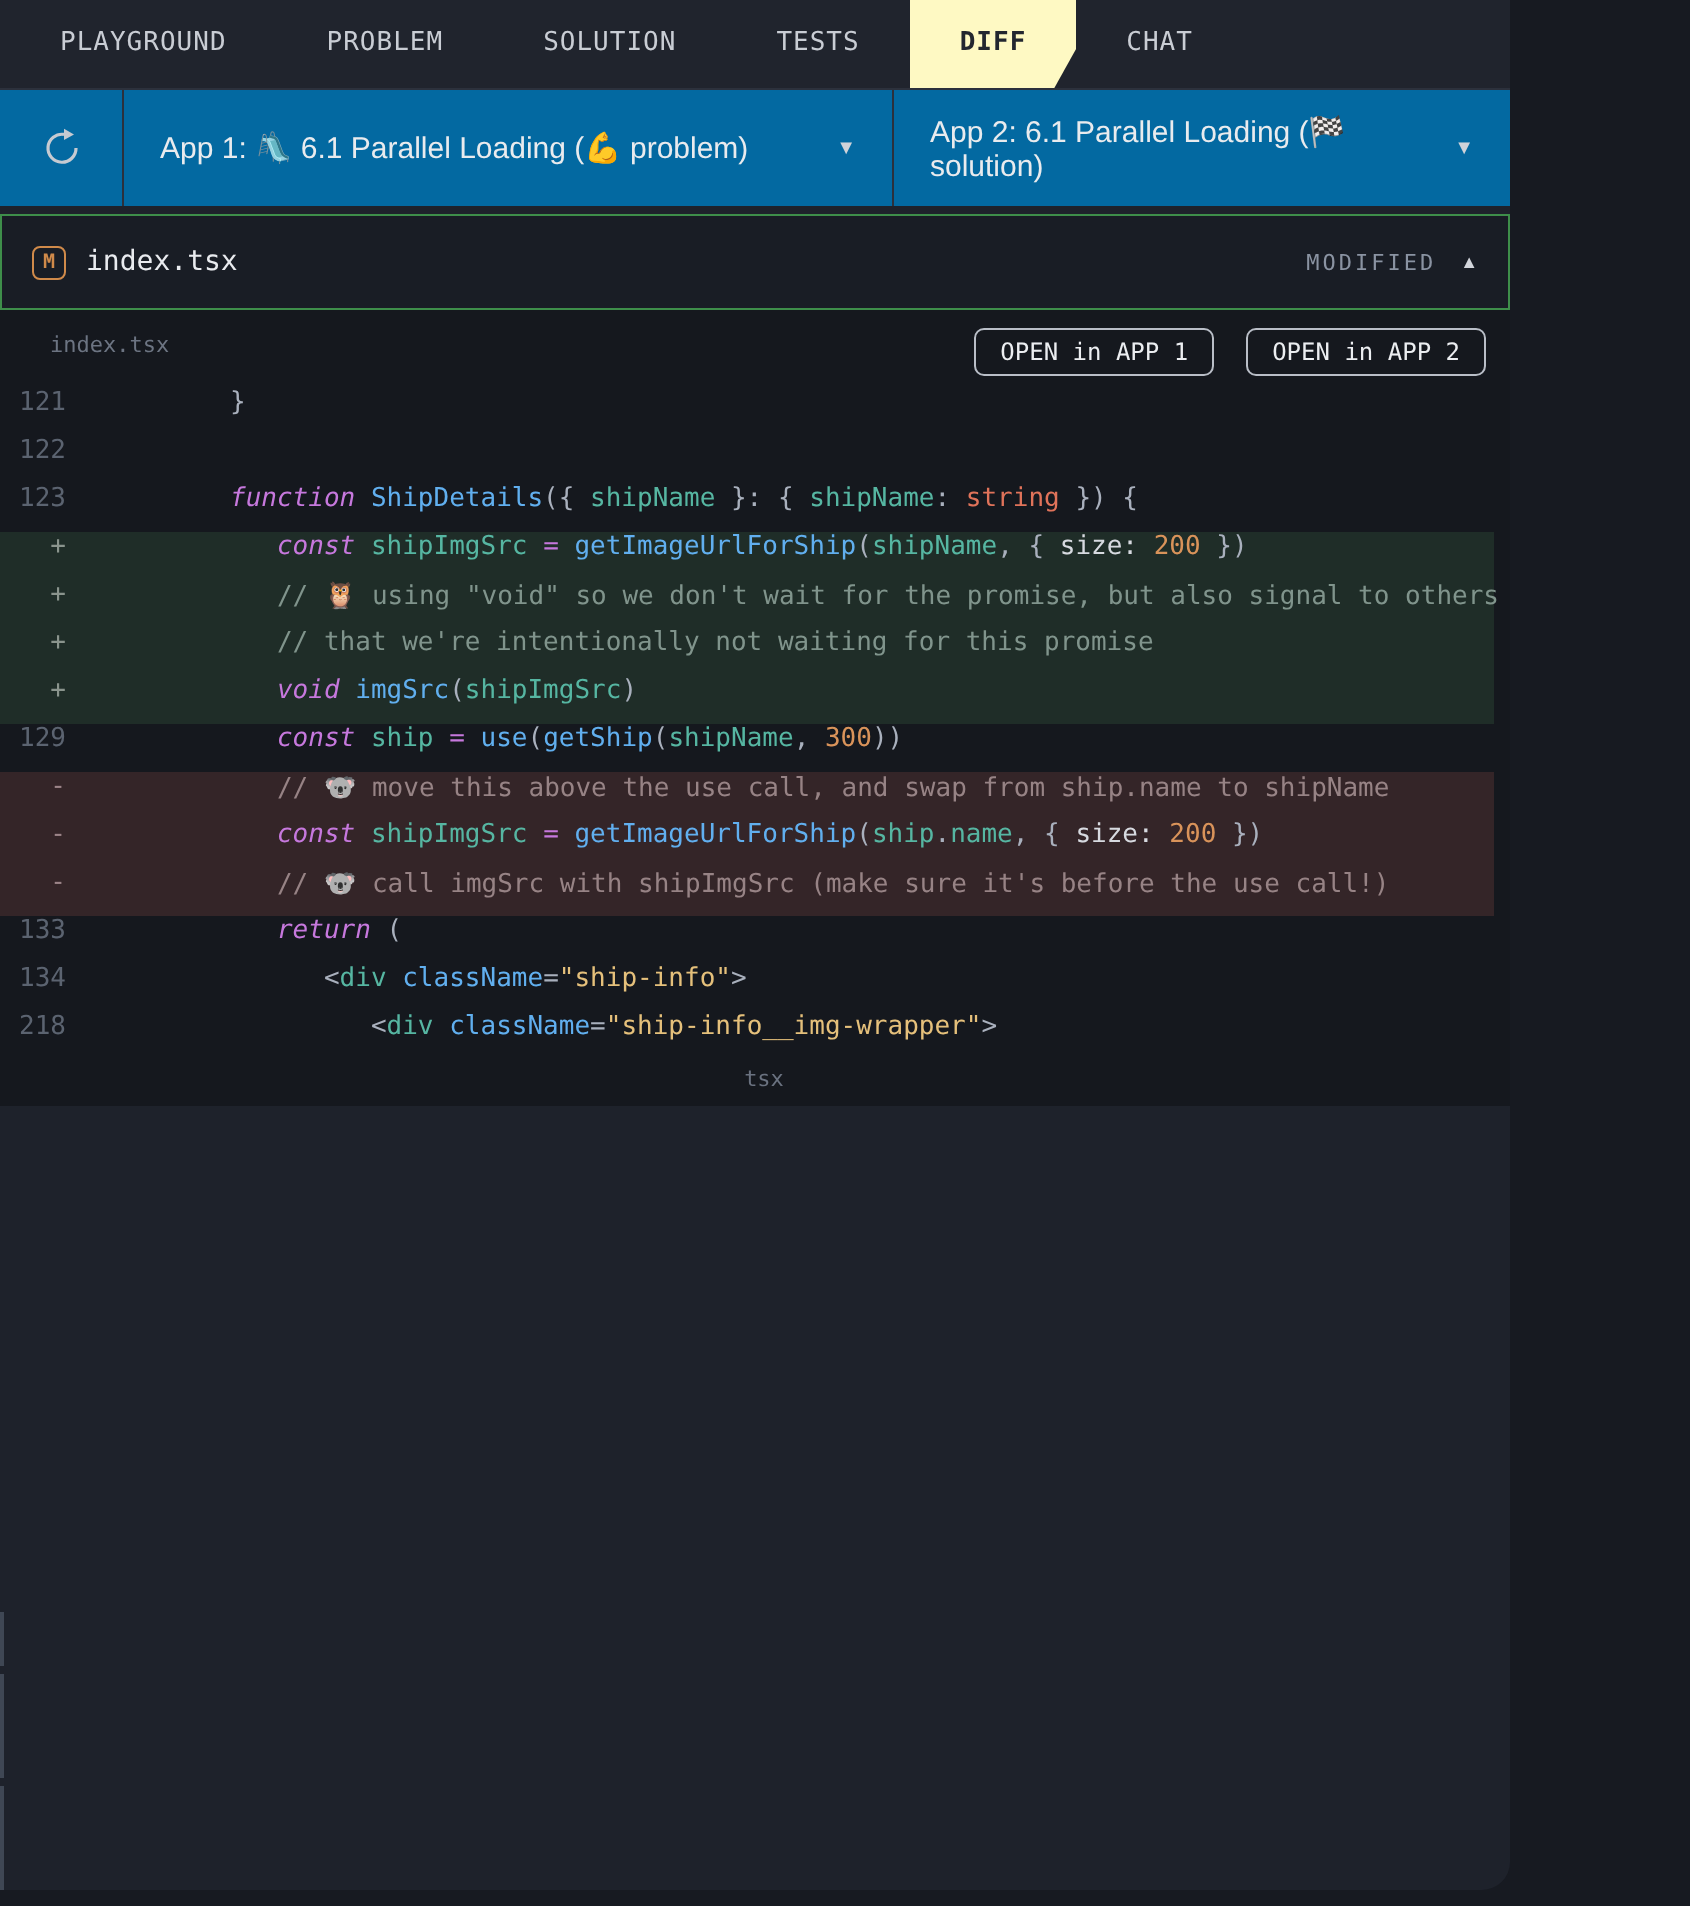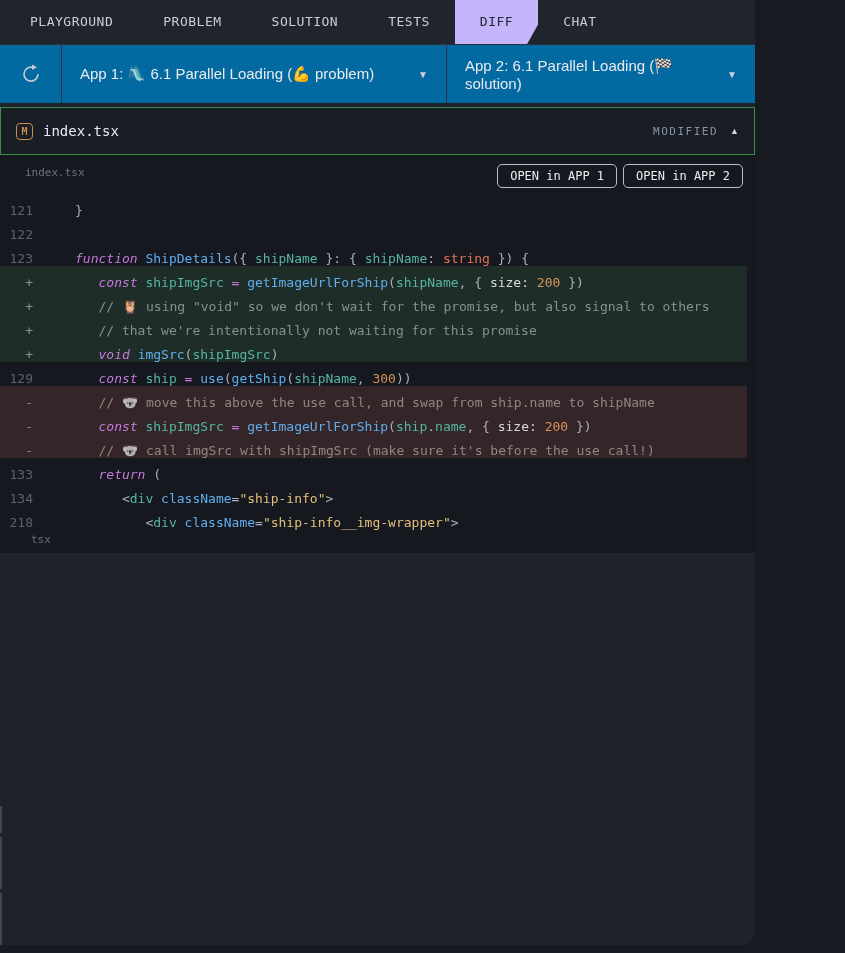--- a/index.html
+++ b/index.html
@@ -13,22 +13,22 @@
   html,body{background:#171a21;}
   .app{position:relative;width:759px;height:953px;background:#171a21;overflow:hidden;
        font-family:"Liberation Sans",sans-serif;}
   .main{position:absolute;left:0;top:0;right:4px;bottom:8px;background:#1e222b;
         border-radius:0 0 14px 0;overflow:hidden;}
 
   
   .tabbar{height:44px;background:#20242d;display:flex;padding-left:5px;}
   .tab{padding:0 25px;line-height:44px;font-family:"DejaVu Sans Mono",monospace;
        font-size:13px;letter-spacing:.5px;color:#c9cdd4;cursor:pointer;white-space:nowrap;}
-  .tab.active{background:#c4b5fd;color:#23272f;
-       clip-path:polygon(0 0,100% 0,100% 55%,calc(100% - 11px) 100%,0 100%);}
+  .tab.active{background:#fef9c3;color:#23272f;
+       clip-path:polygon(0 0,100% 0,100% 55%,calc(100% - 11px) 100%,0 100%);font-weight:bold;}
 
   
   .toolbar{height:59px;background:#0369a1;border-top:1px solid #2c313c;display:flex;align-items:stretch;}
   .refresh-cell{width:62px;border-right:1px solid #2c313c;display:flex;align-items:center;
        justify-content:center;background:none;border-left:none;border-top:none;border-bottom:none;cursor:pointer;}
   .select{display:flex;align-items:center;justify-content:space-between;padding:0 18px;
        font-size:15px;color:#e9ebee;cursor:pointer;}
   .select .caret{font-size:10px;color:#d0d3d9;margin-left:14px;}
   .select1{width:385px;border-right:1px solid #2c313c;}
   .select2{flex:1;}
@@ -42,42 +42,42 @@
   .fh-name{font-family:"DejaVu Sans Mono",monospace;font-size:14px;color:#e9ebef;}
   .fh-status{margin-left:auto;font-family:"DejaVu Sans Mono",monospace;font-size:11px;
        color:#8a93a2;letter-spacing:1.5px;}
   .fh-tri{color:#d2d5db;font-size:9px;margin-left:12px;}
 
   
   .code-panel{background:#15181e;padding-bottom:4px;}
   .code-top{display:flex;align-items:flex-start;justify-content:space-between;
        padding:9px 12px 6px 25px;height:39px;}
   .code-fname{font-family:"DejaVu Sans Mono",monospace;font-size:11px;color:#6c7482;padding-top:2px;}
-  .open-buttons{display:flex;gap:6px;}
+  .open-buttons{display:flex;gap:16px;}
   .open-btn{font-family:"DejaVu Sans Mono",monospace;font-size:12px;color:#eceef1;
        background:transparent;border:1.5px solid #b9bec7;border-radius:5px;
        padding:4px 12px;cursor:pointer;white-space:nowrap;}
   .code-lines{padding:0 8px 0 0;}
-  .line{display:flex;height:24px;align-items:flex-end;padding-left:9px;margin-right:0;}
+  .line{display:flex;height:24px;align-items:flex-start;padding-left:9px;margin-right:0;gap:40px;}
   .line.add{background:var(--add-bg);}
   .line.del{background:var(--del-bg);}
   .gutter{flex:0 0 24px;text-align:right;font-family:"DejaVu Sans Mono",monospace;
        font-size:13px;color:#5b6370;}
   .line.add .gutter{color:#8a948d;}
   .line.del .gutter{color:#9c8589;}
   .codetext{white-space:pre;tab-size:3;margin-left:42px;font-family:"DejaVu Sans Mono",monospace;
        font-size:13px;color:var(--plain);}
   .codetext .kw{color:var(--kw);font-style:italic;} .codetext .fn{color:var(--fn);} .codetext .vr{color:var(--vr);}
   .codetext .num{color:var(--num);} .codetext .typ{color:var(--typ);} .codetext .str{color:var(--str);}
   .codetext .punct{color:var(--punct);} .codetext .op{color:var(--op);}
   .codetext .tag{color:var(--tag);} .codetext .attr{color:var(--attr);}
   .codetext .cmt{color:var(--cmt);}
   .line.add .cmt{color:var(--cmt-add);}
   .line.del .cmt{color:var(--cmt-del);}
-  .lang-label{text-align:left;font-family:"DejaVu Sans Mono",monospace;font-size:11px;
+  .lang-label{text-align:center;font-family:"DejaVu Sans Mono",monospace;font-size:11px;
        color:#6a7280;padding:3px 22px 3px 0;margin-left:31px;}
 
   
   .left-rail{position:absolute;left:0;top:806px;width:2px;height:139px;
        display:flex;flex-direction:column;gap:4px;}
   .left-rail span{display:block;width:2px;background:#3f4754;}
   .left-rail .s1{height:27px;} .left-rail .s2{height:52px;} .left-rail .s3{height:52px;}
   .refresh-icon svg{display:block;}
 </style>
 </head>

